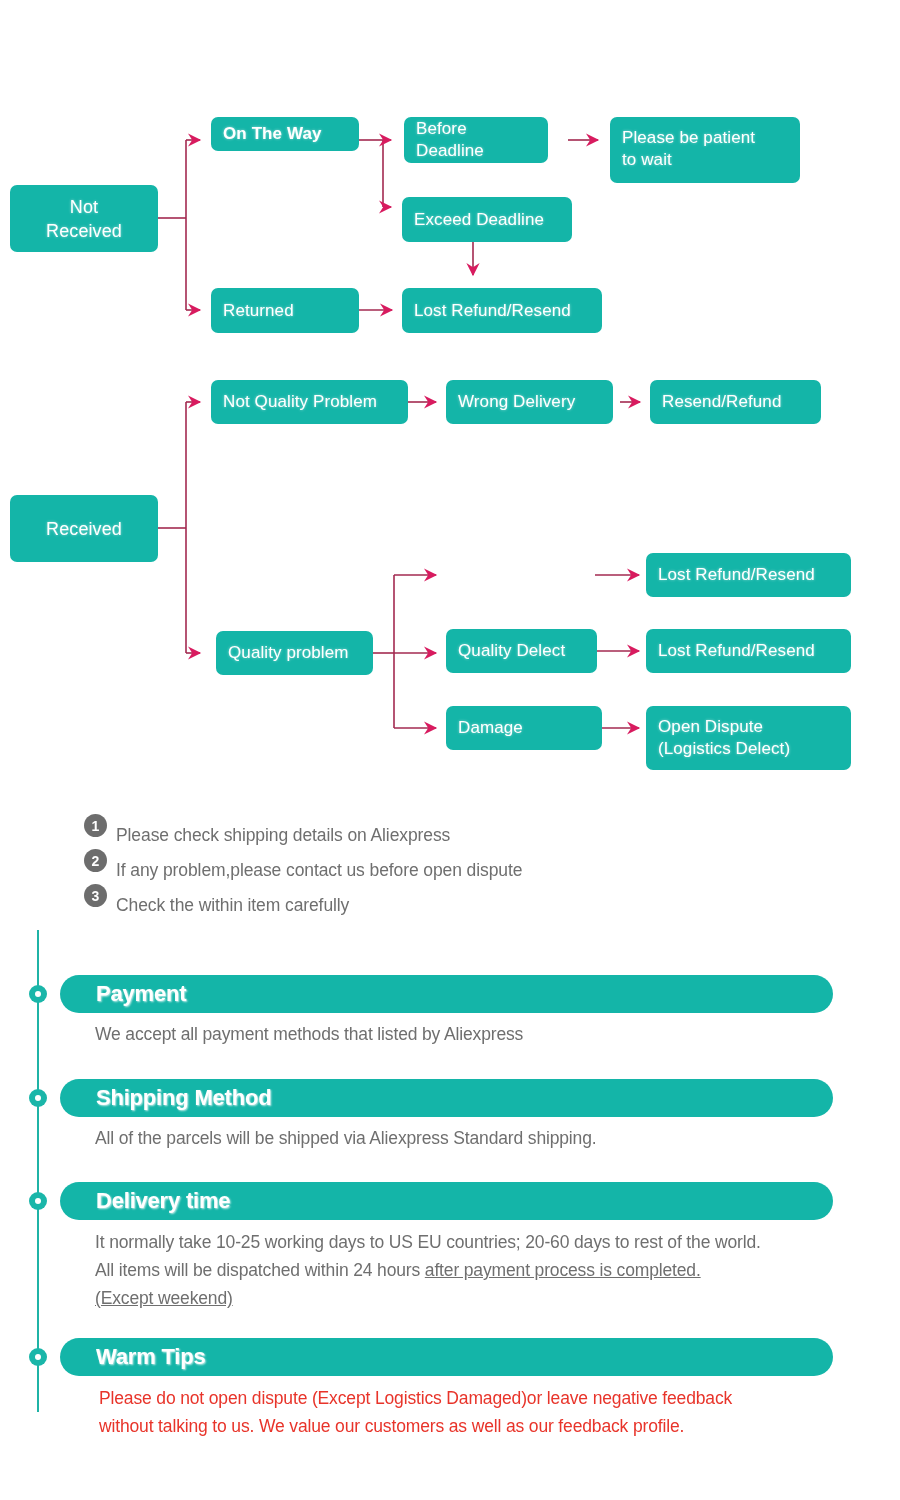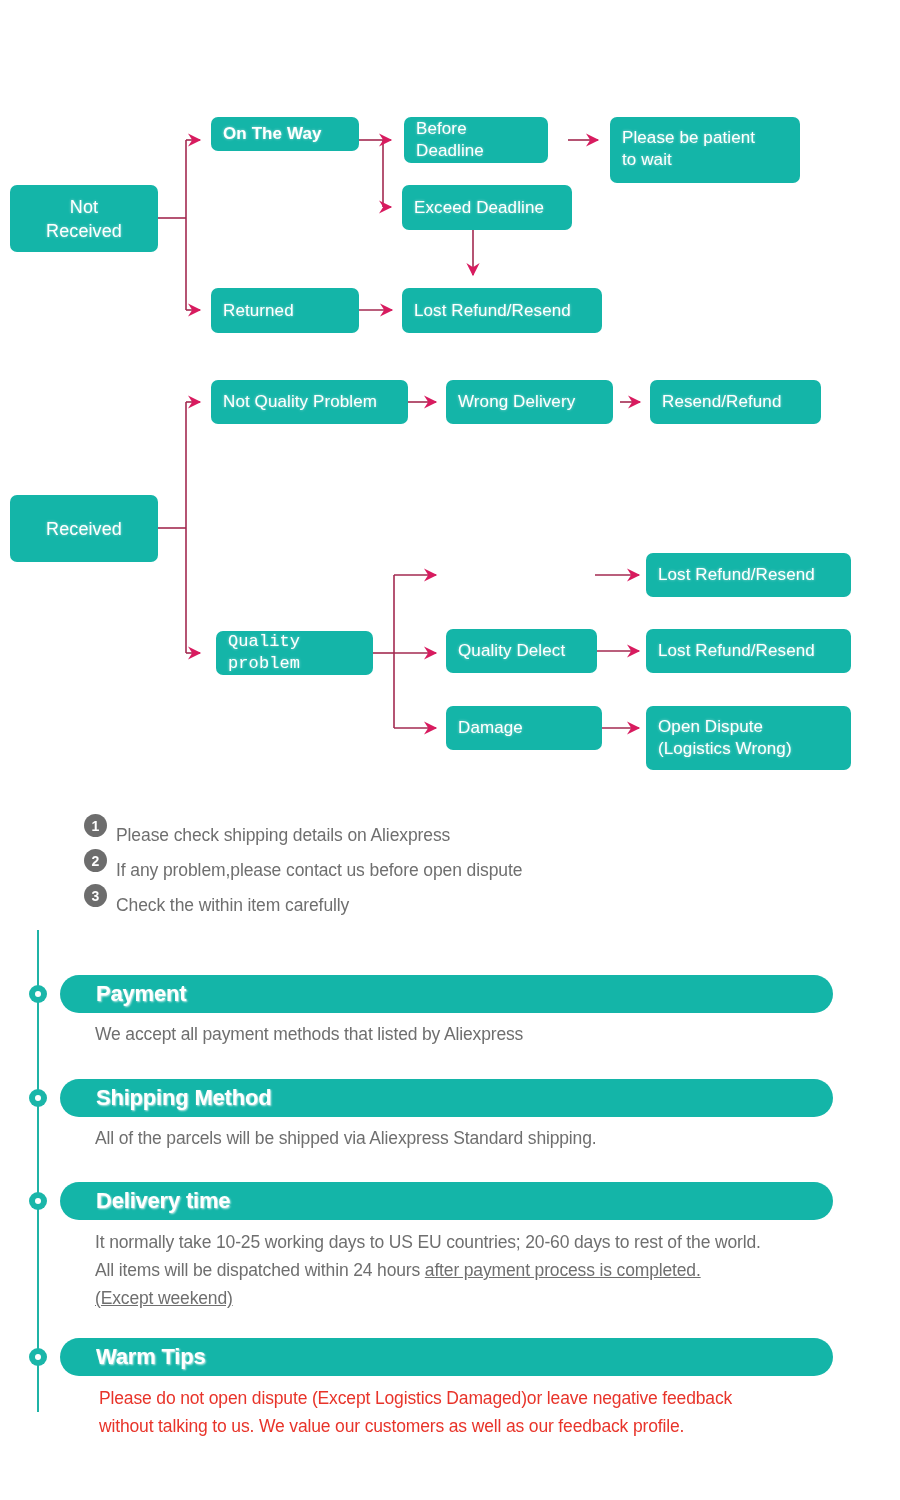--- a/index.html
+++ b/index.html
@@ -210,49 +210,49 @@
 
   <div class="node" style="left:404px; top:117px; width:144px; height:46px;">Before Deadline</div>
 
   <div class="node wrap" style="left:610px; top:117px; width:190px; height:66px;">
     <span>
       <span>Please be patient</span><br>
       <span>to wait</span>
     </span>
   </div>
 
-  <div class="node" style="left:402px; top:185px; width:170px; height:45px;">Exceed Deadline</div>
+  <div class="node" style="left:402px; top:197px; width:170px; height:45px;">Exceed Deadline</div>
 
   <div class="node" style="left:211px; top:288px; width:148px; height:45px;">Returned</div>
 
   <div class="node" style="left:402px; top:288px; width:200px; height:45px;">Lost Refund/Resend</div>
 
   <div class="node center" style="left:10px; top:495px; width:148px; height:67px;">Received</div>
 
   <div class="node" style="left:211px; top:380px; width:197px; height:44px;">Not Quality Problem</div>
 
   <div class="node" style="left:446px; top:380px; width:167px; height:44px;">Wrong Delivery</div>
 
   <div class="node" style="left:650px; top:380px; width:171px; height:44px;">Resend/Refund</div>
 
-  <div class="node" style="left:216px; top:631px; width:157px; height:44px;font-family:Liberation Mono, monospace;">Quality problem</div>
+  <div class="node" style="left:216px; top:631px; width:157px; height:44px;">Quality problem</div>
 
 
   <div class="node" style="left:646px; top:553px; width:205px; height:44px;">Lost Refund/Resend</div>
 
   <div class="node" style="left:446px; top:629px; width:151px; height:44px;">Quality Delect</div>
 
   <div class="node" style="left:646px; top:629px; width:205px; height:44px;">Lost Refund/Resend</div>
 
   <div class="node" style="left:446px; top:706px; width:156px; height:44px;">Damage</div>
 
   <div class="node wrap" style="left:646px; top:706px; width:205px; height:64px;">
     <span>
       <span>Open Dispute</span><br>
-      <span>(Logistics Wrong)</span>
+      <span>(Logistics Delect)</span>
     </span>
   </div>
 
   <div class="notes">
     <div class="note-row">
       <div class="note-badge">1</div>
       <div class="note-text">Please check shipping details on Aliexpress</div>
     </div>
     <div class="note-row">
       <div class="note-badge">2</div>

